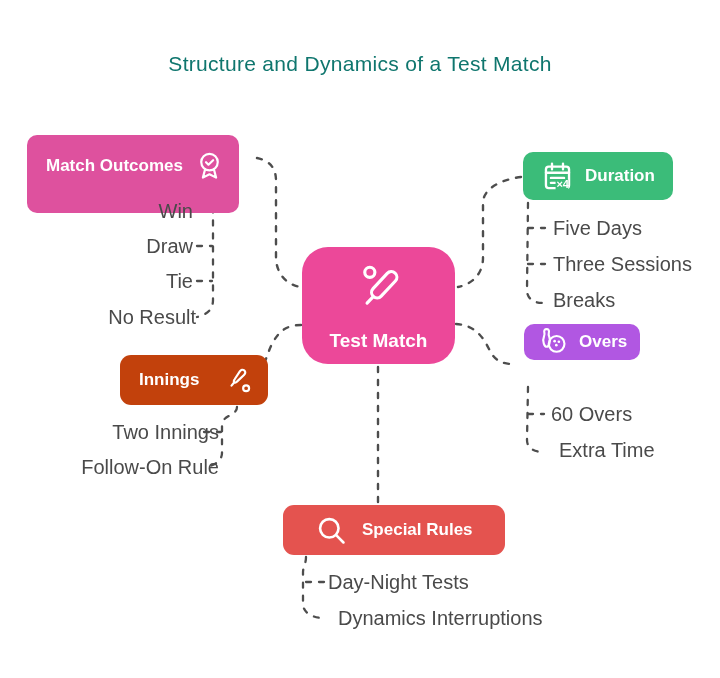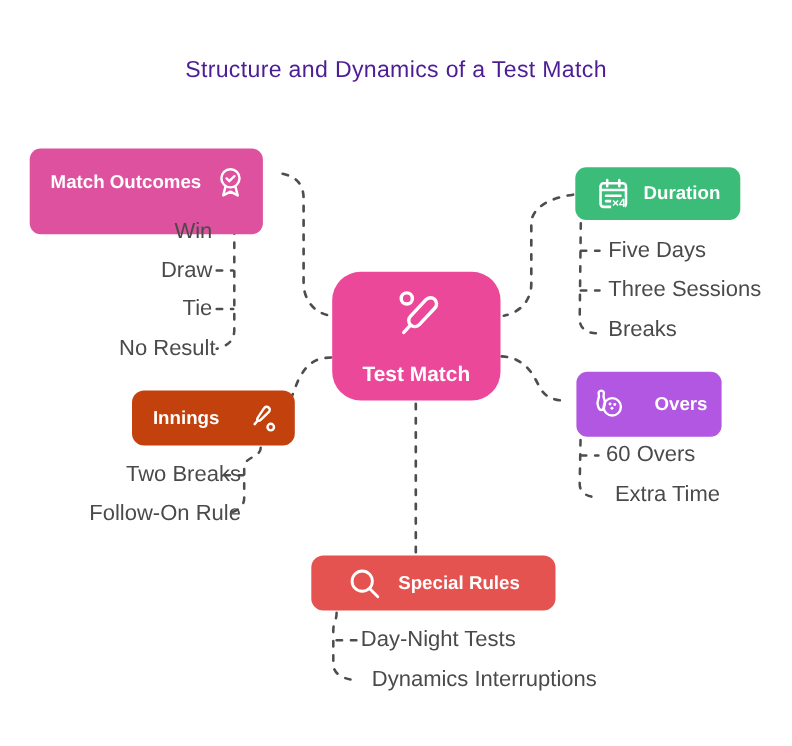--- a/index.html
+++ b/index.html
@@ -2,21 +2,21 @@
 <html><head>
 <meta charset="utf-8">
 <style>
   html,body{margin:0;padding:0;background:#ffffff;}
   .canvas{
     position:relative;width:720px;height:678px;overflow:hidden;
     background:#ffffff;font-family:"Liberation Sans",sans-serif;
   }
   .title{
     position:absolute;left:0;right:0;top:52px;margin:0;
-    text-align:center;font-size:21px;font-weight:400;color:#4c1d95;letter-spacing:.3px;
+    text-align:center;font-size:21px;font-weight:400;color:#0f766e;letter-spacing:.3px;
   }
   .wires{position:absolute;left:0;top:0;pointer-events:none;}
   .node{
     position:absolute;display:inline-flex;align-items:center;
     border-radius:10px;color:#fff;font-weight:700;font-size:17px;white-space:nowrap;
   }
   .node .icon{display:inline-flex;align-items:center;justify-content:center;}
   .center-node{
     position:absolute;display:flex;flex-direction:column;align-items:center;justify-content:center;
     border-radius:26px;color:#fff;font-weight:700;
@@ -112,21 +112,21 @@
       <svg width="31" height="31" viewBox="0 0 24 24" fill="none" stroke="#ffffff" stroke-width="1.7" stroke-linecap="round" stroke-linejoin="round">
         <g transform="rotate(40 12 9.5)">
           <path d="M12 2.6 c1.5 0 2.3 1.1 2.1 2.8 l-.8 7.2 c-.1 1.2 -.7 1.9 -1.3 1.9 s-1.2 -.7 -1.3 -1.9 l-.8 -7.2 C9.7 3.7 10.5 2.6 12 2.6 Z"></path>
           <path d="M12 14.8 v3.1"></path>
         </g>
         <circle cx="17.9" cy="18" r="2.3"></circle>
       </svg>
     </span>
   </div>
 
-  <div class="node" style="left: 524px; top: 338px; height: 59px; padding: 0px 13px; gap: 26px; background: rgb(177, 87, 226);">
+  <div class="node" style="left: 524px; top: 324px; height: 36px; padding: 0px 13px; gap: 10px; background: rgb(177, 87, 226);">
     <span class="icon">
       <svg width="32" height="32" viewBox="0 0 24 24" fill="none" stroke="#ffffff" stroke-width="1.6" stroke-linecap="round" stroke-linejoin="round">
         <path d="M7.2 2.3 c1.4 0 2.1 1 1.7 2.5 c-.3 1.1 -.2 2.1 .3 3.3 c.7 1.6 .8 3.3 .1 5.1 c-.5 1.5 -1.4 2.4 -2.1 2.4 c-.7 0 -1.6 -.9 -2.1 -2.4 c-.7 -1.8 -.6 -3.5 .1 -5.1 c.5 -1.2 .6 -2.2 .3 -3.3 C5.1 3.3 5.8 2.3 7.2 2.3 Z"></path>
         <circle cx="14.7" cy="13.4" r="5.9"></circle>
         <circle cx="13.2" cy="11.4" r="1" fill="#ffffff" stroke="none"></circle>
         <circle cx="16.4" cy="11.8" r="1" fill="#ffffff" stroke="none"></circle>
         <circle cx="14.5" cy="14.4" r="1" fill="#ffffff" stroke="none"></circle>
       </svg>
     </span>
     <span>Overs</span>
@@ -144,21 +144,21 @@
 
   <div class="child right-align" style="right:527px;top:211px;">Win</div>
   <div class="child right-align" style="right:527px;top:246px;">Draw</div>
   <div class="child right-align" style="right:527px;top:281px;">Tie</div>
   <div class="child right-align" style="right:524px;top:317px;">No Result</div>
 
   <div class="child" style="left:553px;top:228px;">Five Days</div>
   <div class="child" style="left:553px;top:264px;">Three Sessions</div>
   <div class="child" style="left:553px;top:300px;">Breaks</div>
 
-  <div class="child right-align" style="right:501px;top:432px;">Two Breaks</div>
+  <div class="child right-align" style="right:501px;top:432px;">Two Innings</div>
   <div class="child right-align" style="right:501px;top:467px;">Follow-On Rule</div>
 
   <div class="child" style="left:551px;top:414px;">60 Overs</div>
   <div class="child" style="left:559px;top:450px;">Extra Time</div>
 
   <div class="child" style="left:328px;top:582px;">Day-Night Tests</div>
   <div class="child" style="left:338px;top:618px;">Dynamics Interruptions</div>
 
 </div>
 

